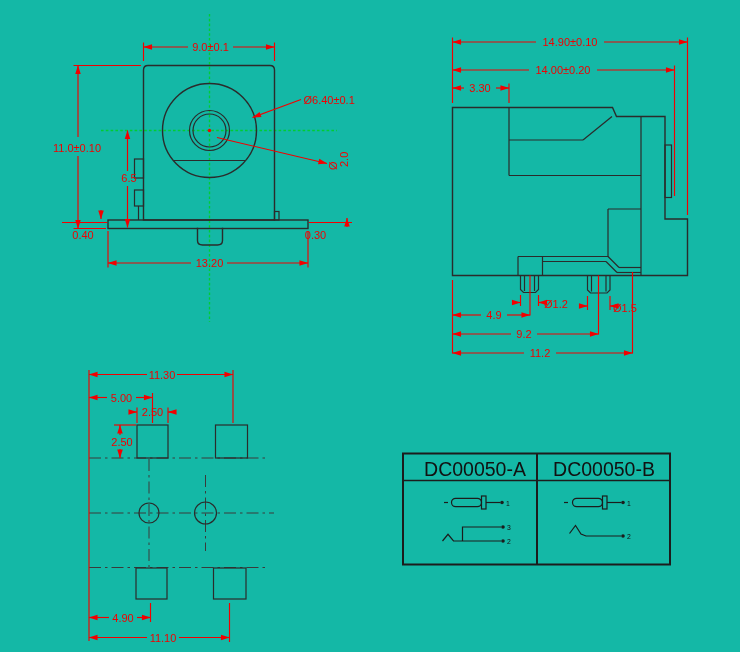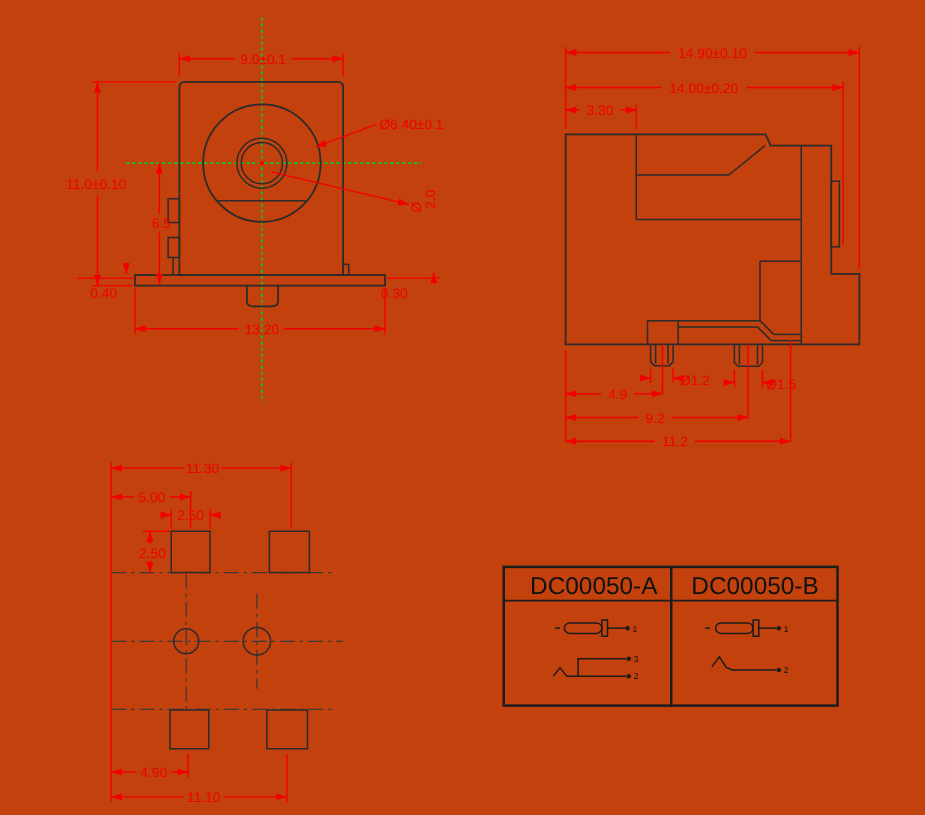--- a/index.html
+++ b/index.html
@@ -1,16 +1,16 @@
 <!DOCTYPE html>
 <html><head>
 <meta charset="utf-8">
 <style>
   html,body{margin:0;padding:0;background:#ffffff;}
-  .canvas{width:740px;height:652px;background:#c2410c;position:relative;overflow:hidden;}
+  .canvas{width:740px;height:652px;background:#14b8a6;position:relative;overflow:hidden;}
   svg{display:block;}
   
   .ol{stroke:#2b2b2b;stroke-width:1.4;fill:none;stroke-linecap:square;stroke-linejoin:miter;}
   .ol2{stroke:#2b2b2b;stroke-width:1.2;fill:none;}
   
   .dim{stroke:#f20000;stroke-width:1.15;fill:none;stroke-linecap:butt;}
   .dt{fill:#f20000;font-family:"Liberation Sans",sans-serif;font-size:11px;}
   .dtm{text-anchor:middle;}
   
   .cl{stroke:#00cc33;stroke-width:1.35;fill:none;stroke-dasharray:2.6 2.2;}

